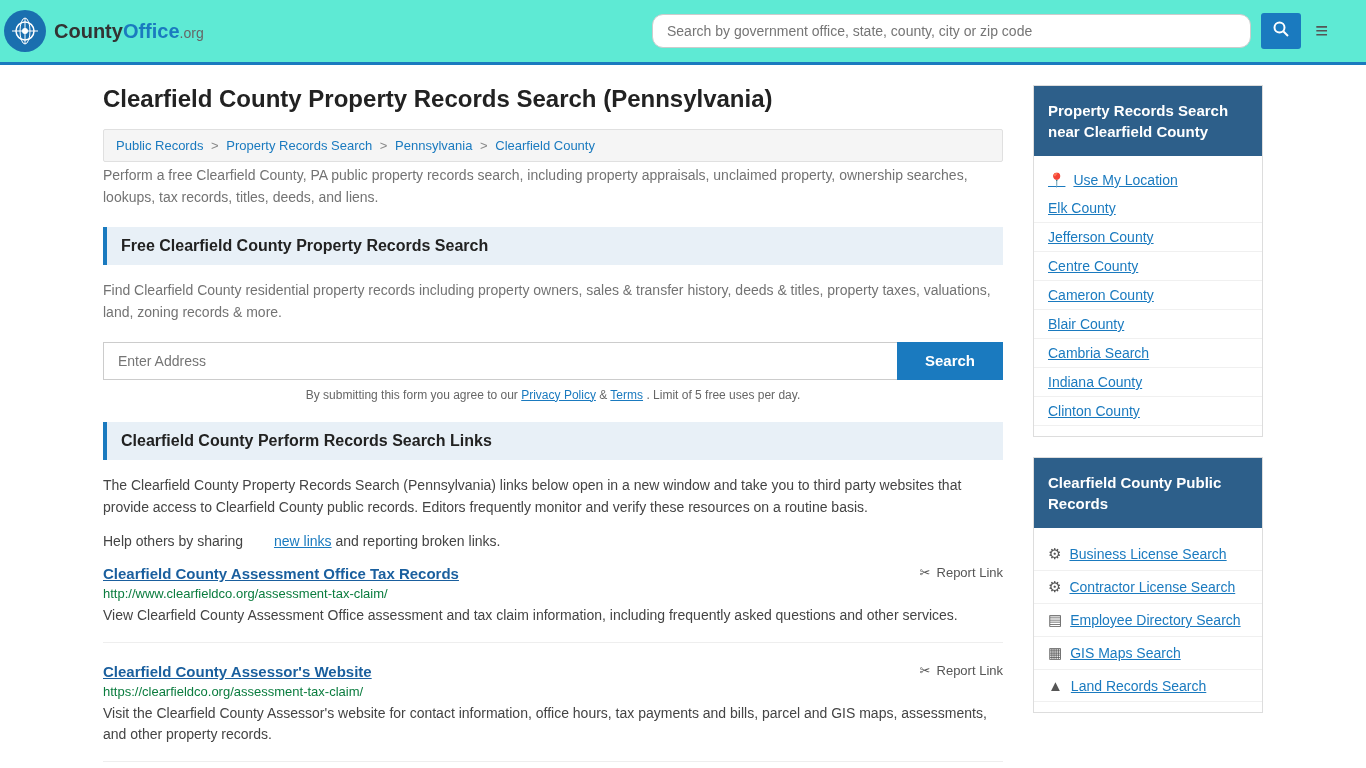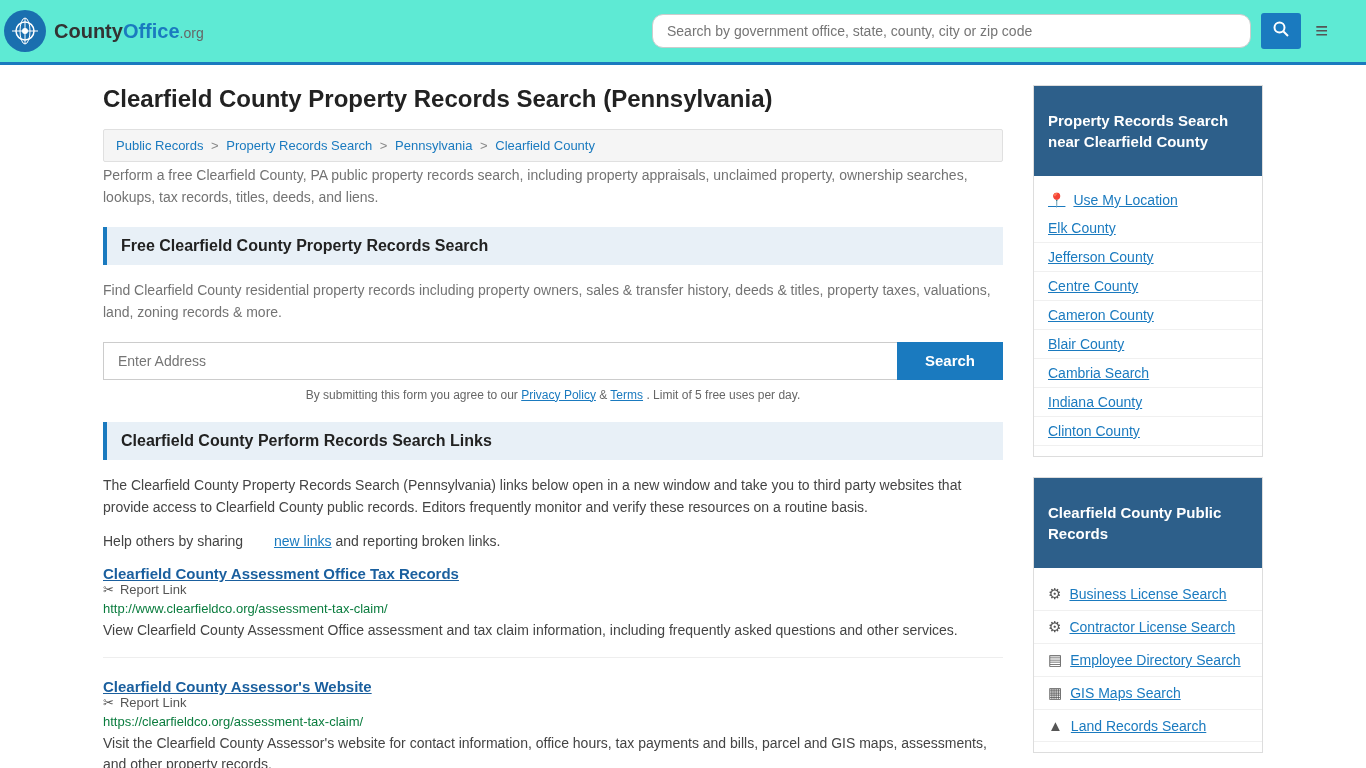--- a/index.html
+++ b/index.html
@@ -174,21 +174,20 @@
     .link-item {
       margin-bottom: 20px;
       padding-bottom: 16px;
       border-bottom: 1px solid #eee;
     }
     .link-item-header {
       display: flex;
       justify-content: space-between;
       align-items: flex-start;
       margin-bottom: 4px;
-      flex-direction: column;
     }
     .link-item-title {
       color: #1a5f9e;
       font-size: 15px;
       font-weight: bold;
       text-decoration: underline;
       cursor: pointer;
     }
     .report-link-btn {
       display: flex;
@@ -214,21 +213,21 @@
 
     
     .sidebar-box {
       background: #fff;
       border: 1px solid #ddd;
       margin-bottom: 20px;
     }
     .sidebar-box-header {
       background: #2d5f8a;
       color: #fff;
-      padding: 24px 14px;
+      padding: 14px 14px;
       font-size: 15px;
       font-weight: bold;
       line-height: 1.4;
     }
     .sidebar-box-content {
       padding: 10px 0;
     }
     .sidebar-location {
       display: flex;
       align-items: center;

